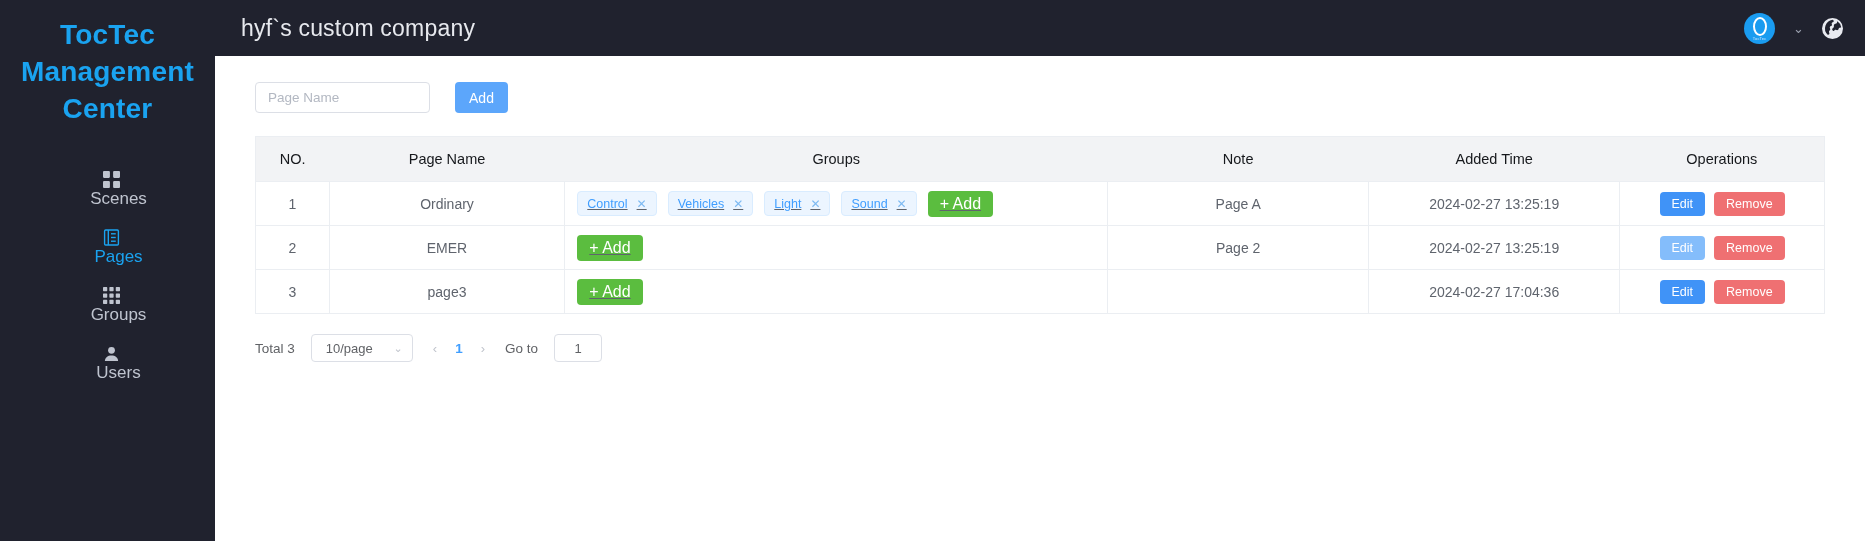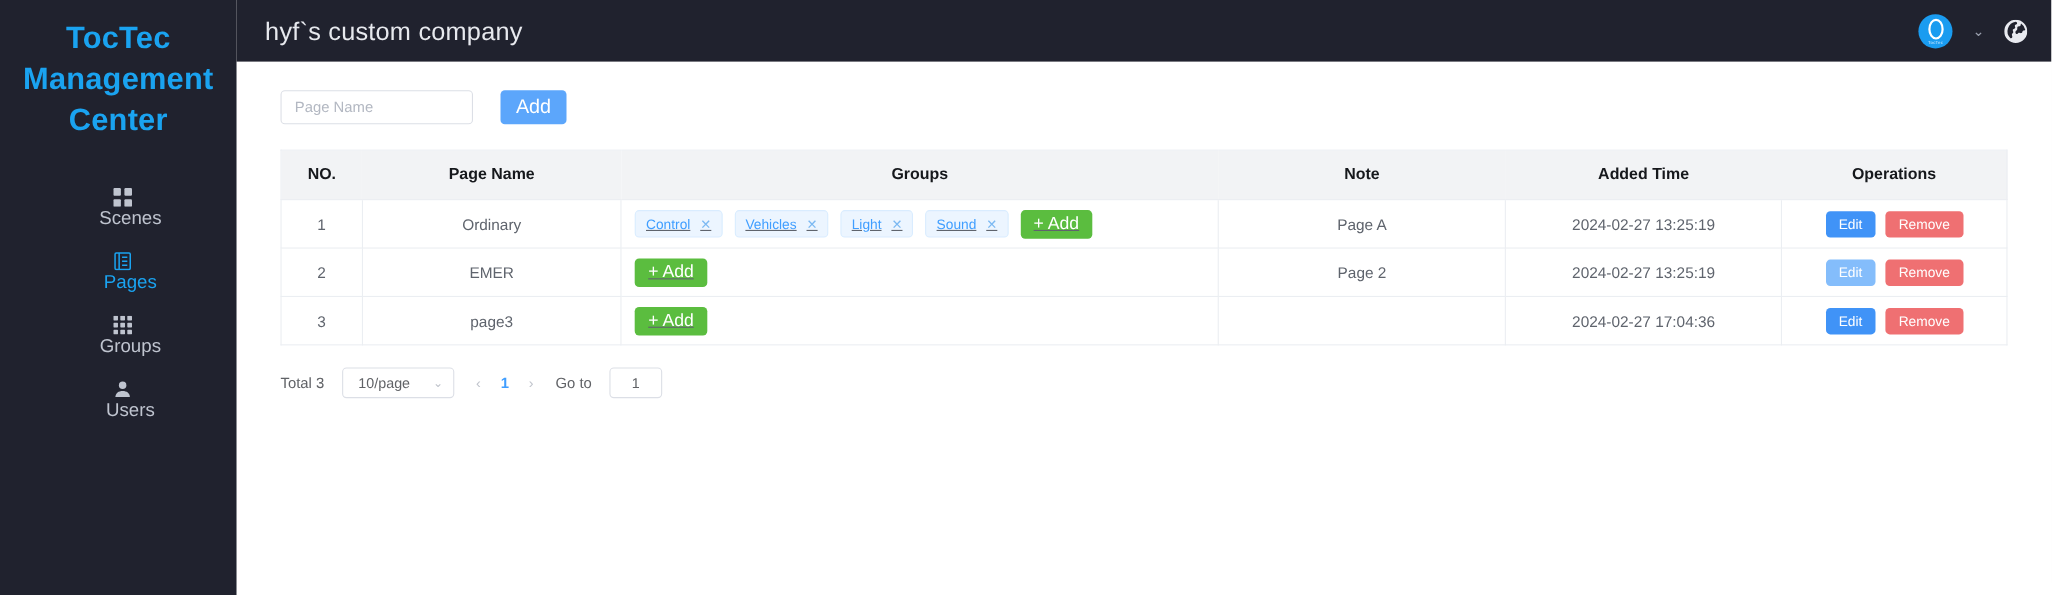--- a/index.html
+++ b/index.html
@@ -115,32 +115,32 @@
     color: #5e6266;
     font-family: inherit;
     outline: none;
     background: #fff;
   }
   .search-input::placeholder { color: #b3b8c2; }
   .btn-add-primary {
     height: 31px; min-width: 53px;
     background: #5ca6fb;
     border: none; border-radius: 4px;
-    color: #fff; font-size: 18px;
+    color: #fff; font-size: 14px;
     font-family: inherit; cursor: pointer;
     padding: 0 14px;
   }
 
   
   .tbl { width: 100%; border-collapse: collapse; table-layout: fixed; }
   .tbl thead th {
     background: #f2f3f5;
     color: #16181c;
     font-size: 14.5px;
-    font-weight: bold;
+    font-weight: normal;
     height: 45px;
     border: 1px solid #ebeef2;
     border-left: none; border-right: none;
     text-align: center;
     padding: 0 8px;
   }
   .tbl thead th:first-child { border-left: 1px solid #ebeef2; }
   .tbl thead th:last-child  { border-right: 1px solid #ebeef2; }
   .tbl tbody td {
     height: 44px;

